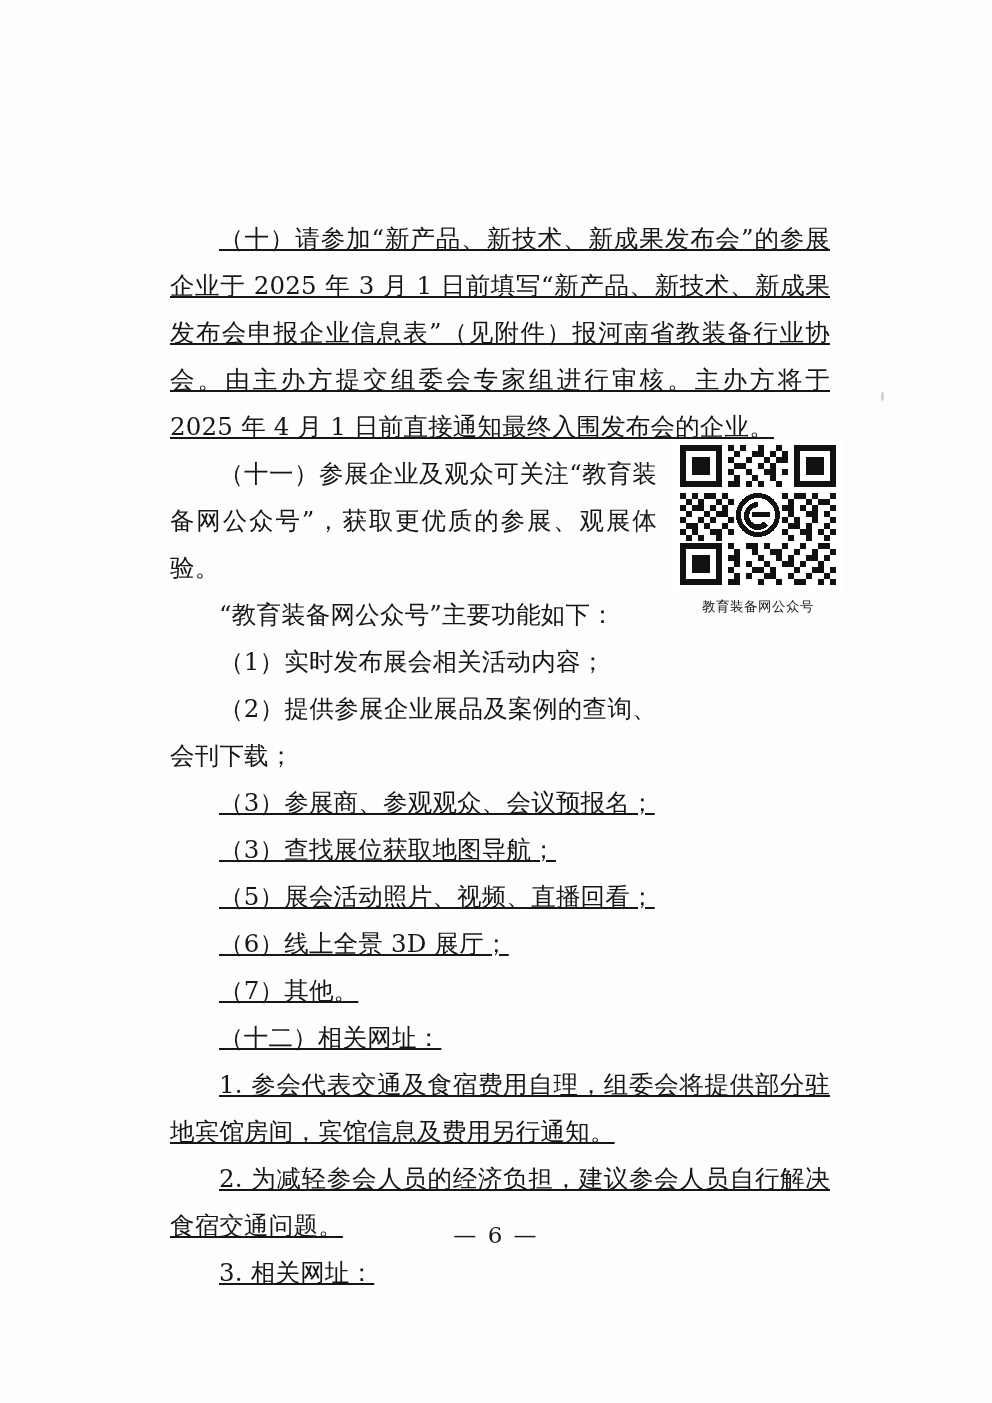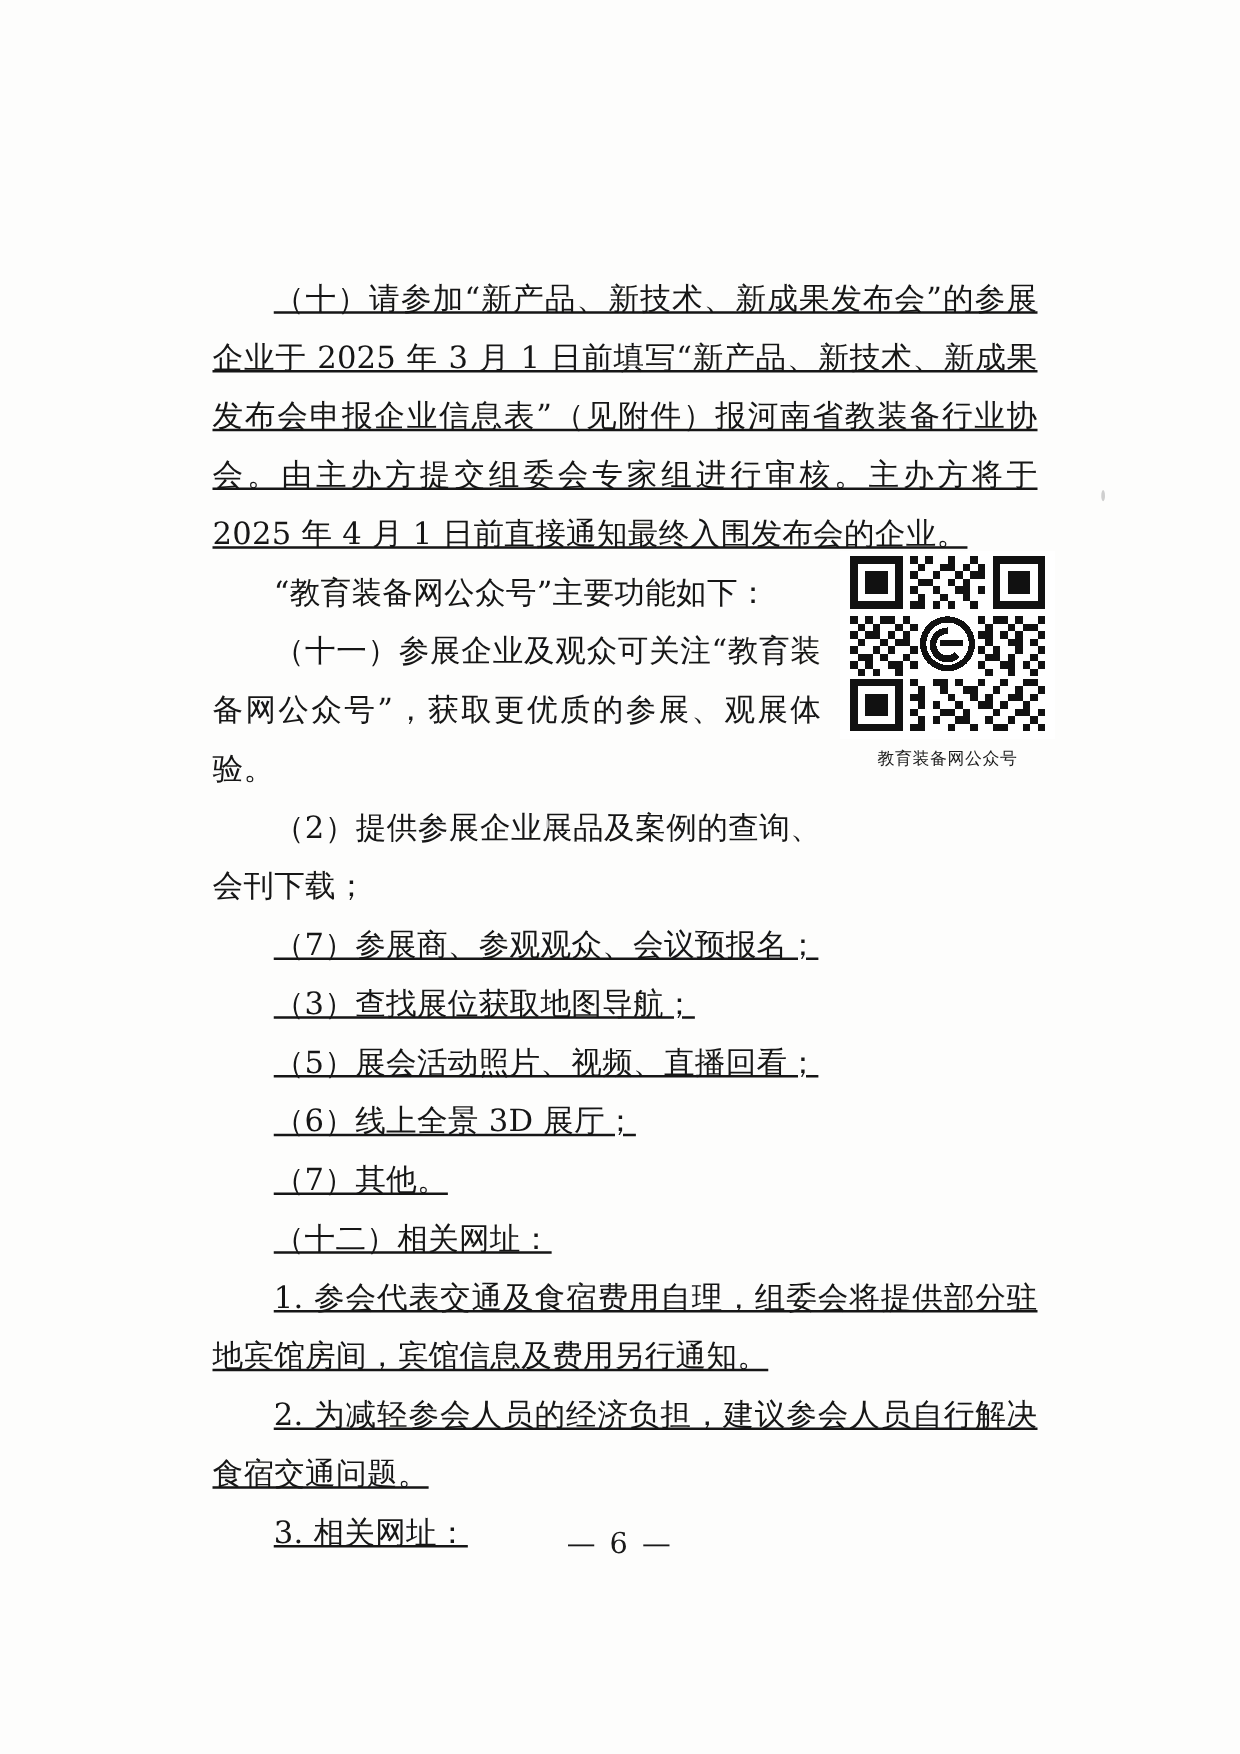--- a/index.html
+++ b/index.html
@@ -256,28 +256,29 @@
         </g>
       </svg>
     </div>
     <div class="qr-caption">教育装备网公众号</div>
   </div>
 
   <div class="content">
 
     <p class="para indent wrap-right">（十）请参加“新产品、新技术、新成果发布会”的参展企业于 2025 年 3 月 1 日前填写“新产品、新技术、新成果发布会申报企业信息表”（见附件）报河南省教装备行业协会。由主办方提交组委会专家组进行审核。主办方将于 2025 年 4 月 1 日前直接通知最终入围发布会的企业。</p>
 
+    <p class="para indent narrow">（十一）参展企业及观众可关注“教育装备网公众号”，获取更优质的参展、观展体验。</p>
+
     <p class="para indent narrow">“教育装备网公众号”主要功能如下：</p>
 
-    <p class="para indent narrow">（十一）参展企业及观众可关注“教育装备网公众号”，获取更优质的参展、观展体验。</p>
-
+    <p class="para indent narrow">（1）实时发布展会相关活动内容；</p>
 
     <p class="para indent narrow">（2）提供参展企业展品及案例的查询、会刊下载；</p>
 
-    <p class="para indent wrap-right">（7）参展商、参观观众、会议预报名；</p>
+    <p class="para indent wrap-right">（3）参展商、参观观众、会议预报名；</p>
 
     <p class="para indent wrap-right">（3）查找展位获取地图导航；</p>
 
     <p class="para indent wrap-right">（5）展会活动照片、视频、直播回看；</p>
 
     <p class="para indent wrap-right">（6）线上全景 3D 展厅；</p>
 
     <p class="para indent wrap-right">（7）其他。</p>
 
     <p class="para indent wrap-right">（十二）相关网址：</p>

